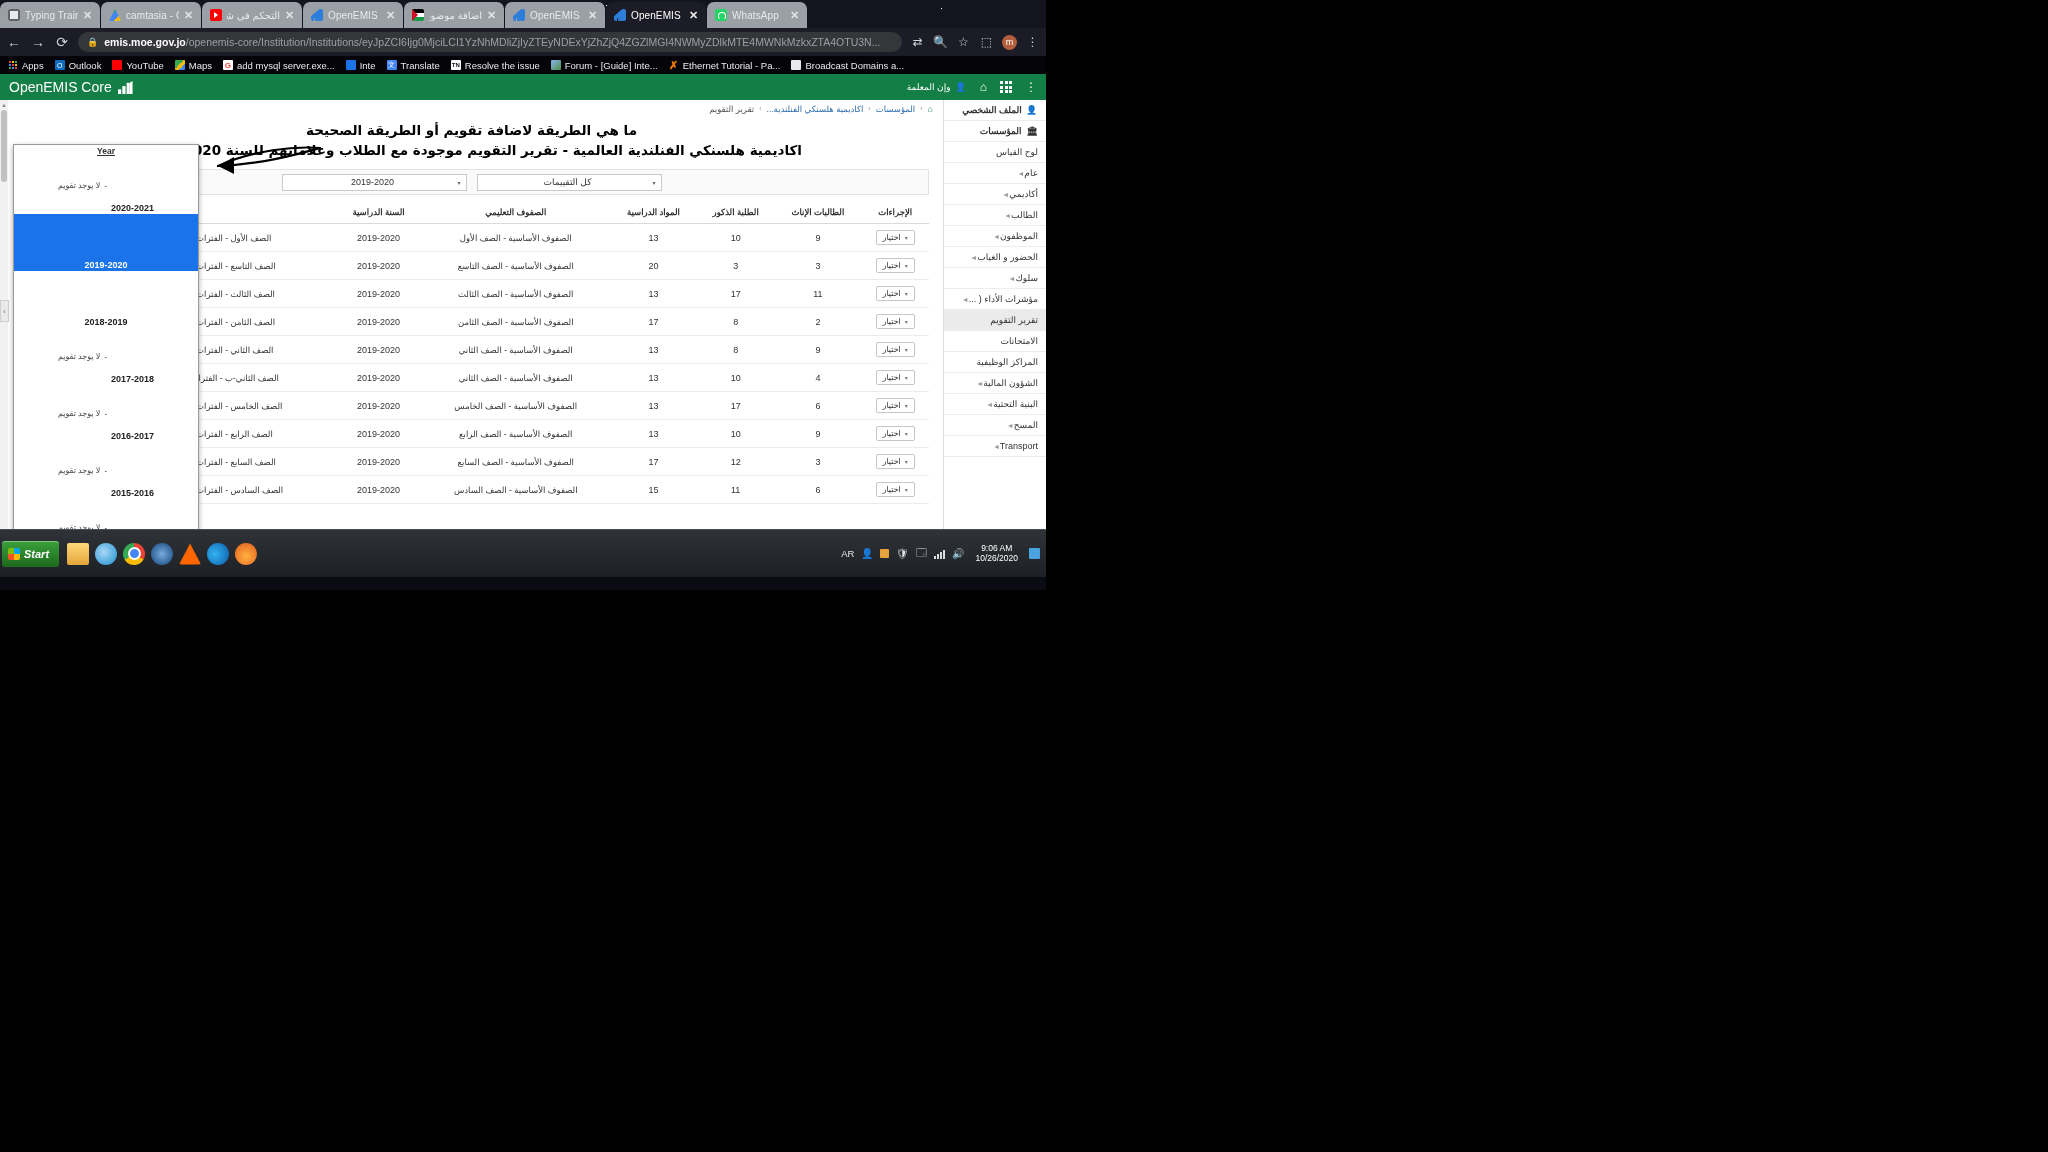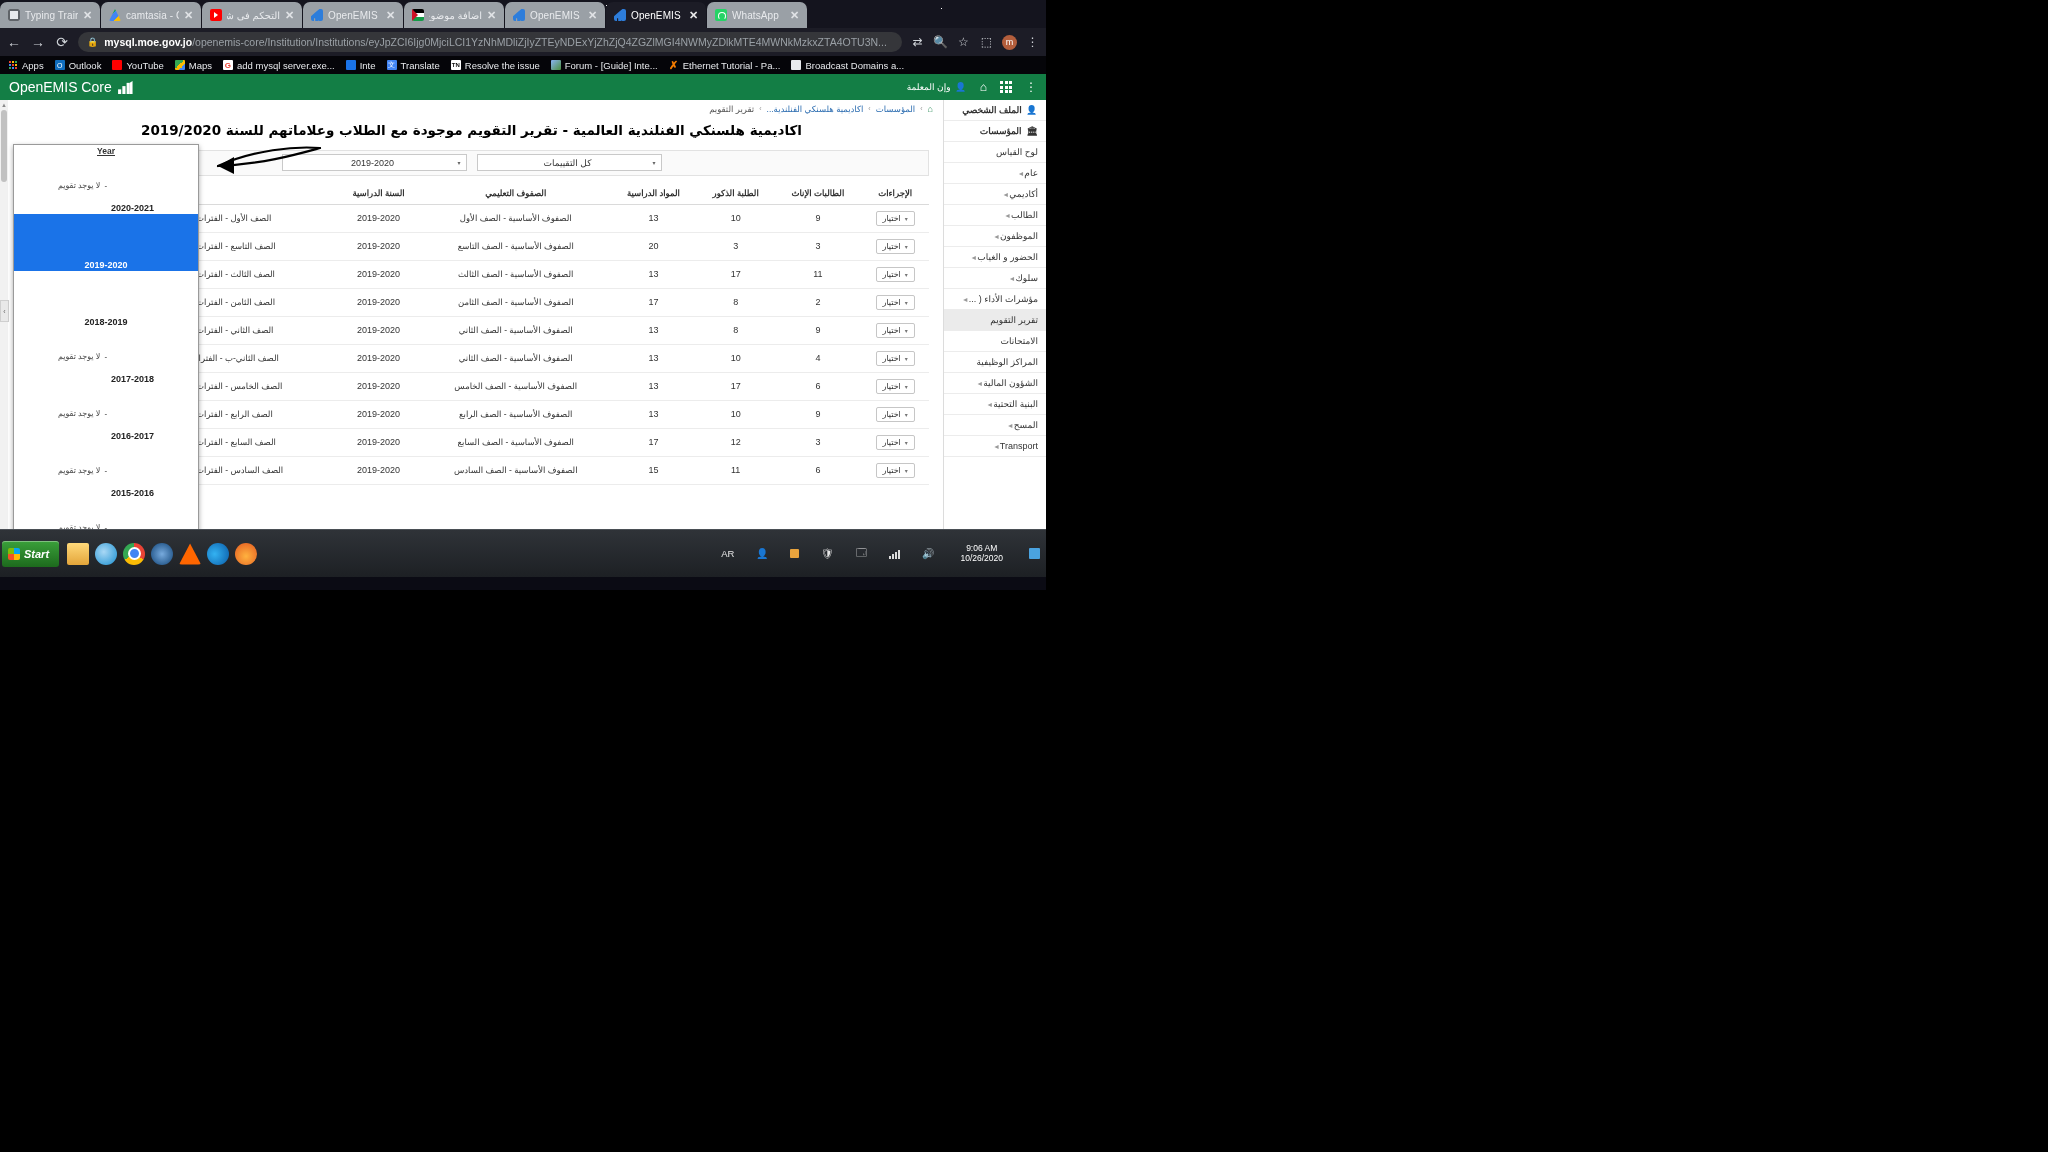--- a/index.html
+++ b/index.html
@@ -185,21 +185,21 @@
   .tbi.ie { background:radial-gradient(circle at 40% 40%,#a9d8f5,#1a8fd0); border-radius:50%; }
   .tbi.chrome { background:conic-gradient(#ea4335 0 33%,#fbbc05 0 66%,#34a853 0);
                 border-radius:50%; position:relative; }
   .tbi.chrome:after{content:"";position:absolute;width:9px;height:9px;border-radius:50%;
                     background:#4285f4;border:2px solid #fff;}
   .tbi.folder { background:linear-gradient(#ffd97a,#e3a53a); border-radius:2px; }
   .tbi.vlc { background:#f60; clip-path:polygon(50% 5%,100% 100%,0 100%); }
   .tbi.media { background:radial-gradient(circle at 50% 50%,#7ad,#147); border-radius:50%; }
   .tbi.edge { background:radial-gradient(circle at 35% 50%,#33b2f2,#0a5ca8); border-radius:50%; }
   .tbi.ff { background:radial-gradient(circle at 50% 60%,#ffb23f,#e2581f); border-radius:50%; }
-  .tray { display:flex; align-items:center; gap:22px; color:#e6e6e6; font-size:9px; }
+  .tray { display:flex; align-items:center; gap:7px; color:#e6e6e6; font-size:9px; }
   .tray .lang { font-size:9.5px; }
   .tray .tico { width:12px; height:12px; display:flex; align-items:center; justify-content:center; font-size:10px; }
   .clock { text-align:center; line-height:1.1; font-size:8.5px; color:#fff; padding:0 4px; }
   .bars { display:flex; align-items:flex-end; gap:1px; height:10px; }
   .bars i { width:2px; background:#dcdcdc; display:block; }
   .bars i:nth-child(1){height:3px}.bars i:nth-child(2){height:5px}
   .bars i:nth-child(3){height:7px}.bars i:nth-child(4){height:9px}
 </style>
 </head>
 <body>
@@ -254,21 +254,21 @@
       </div>
   </div>
 
   <div class="omnirow">
     <span class="navbtn">←</span>
     <span class="navbtn">→</span>
     <span class="navbtn">⟳</span>
     <div class="urlbar">
       <span class="lock">🔒</span>
       <span class="url">
-        <span class="host">mysql.moe.gov.jo</span><span class="path">/openemis-core/Institution/Institutions/eyJpZCI6Ijg0MjciLCI1YzNhMDliZjIyZTEyNDExYjZhZjQ4ZGZlMGI4NWMyZDlkMTE4MWNkMzkxZTA4OTU3N...</span>
+        <span class="host">emis.moe.gov.jo</span><span class="path">/openemis-core/Institution/Institutions/eyJpZCI6Ijg0MjciLCI1YzNhMDliZjIyZTEyNDExYjZhZjQ4ZGZlMGI4NWMyZDlkMTE4MWNkMzkxZTA4OTU3N...</span>
       </span>
     </div>
     <span class="omni-ico">⇄</span>
     <span class="omni-ico">🔍</span>
     <span class="omni-ico">☆</span>
     <span class="omni-ico">⬚</span>
     <span class="avatar">m</span>
     <span class="omni-ico">⋮</span>
   </div>
 
@@ -427,20 +427,21 @@
           <span class="home">⌂</span>
           <span class="sep">›</span>
           <span>المؤسسات</span>
           <span class="sep">›</span>
           <span>اكاديمية هلسنكي الفنلندية...</span>
           <span class="sep">›</span>
           <span class="cur">تقرير التقويم</span>
         </div>
 
         <div class="headings">
+          <div class="h-ar1">ما هي الطريقة لاضافة تقويم أو الطريقة الصحيحة</div>
           <div class="h-ar2">اكاديمية هلسنكي الفنلندية العالمية - تقرير التقويم موجودة مع الطلاب وعلاماتهم للسنة 2019/2020</div>
         </div>
 
         <div class="filterbar">
           <div class="selbox">
             <span class="arrow">▾</span>
             <span class="cv">كل التقييمات</span>
           </div>
           <div class="selbox">
             <span class="arrow">▾</span>

